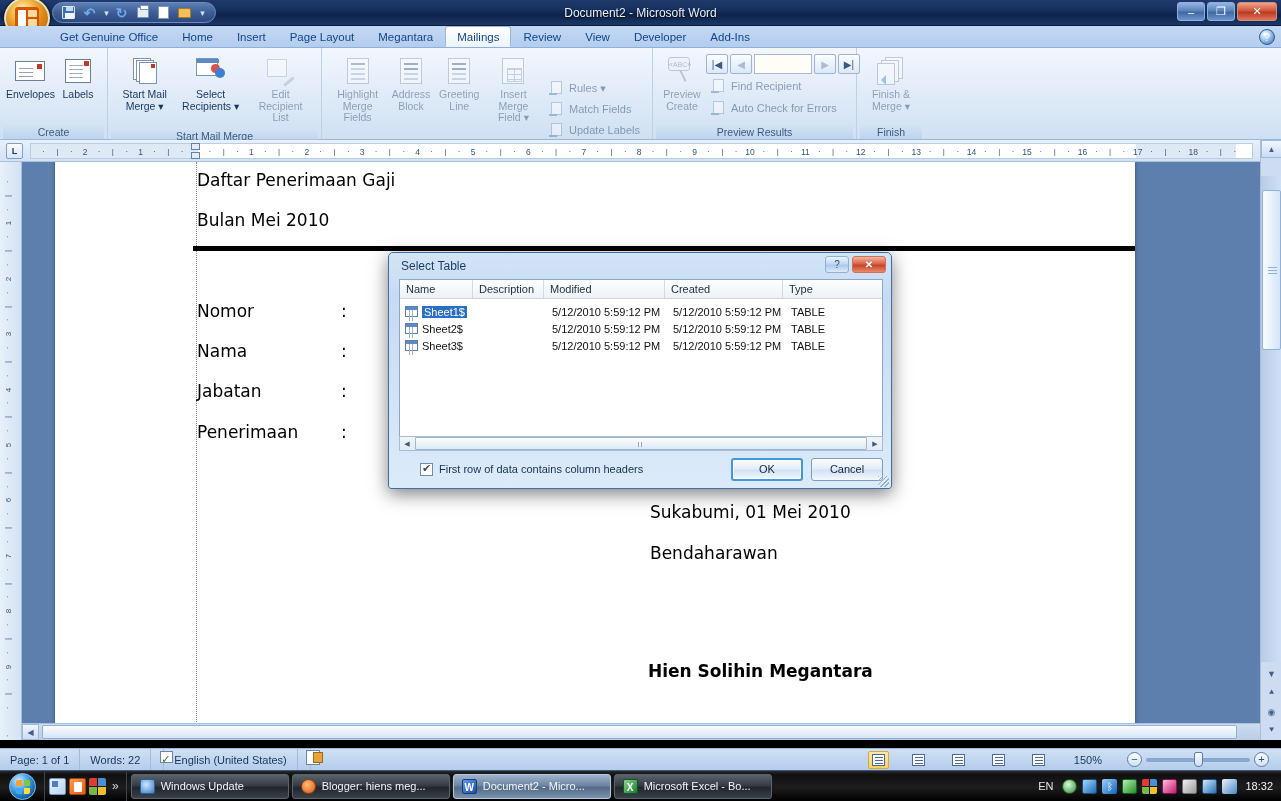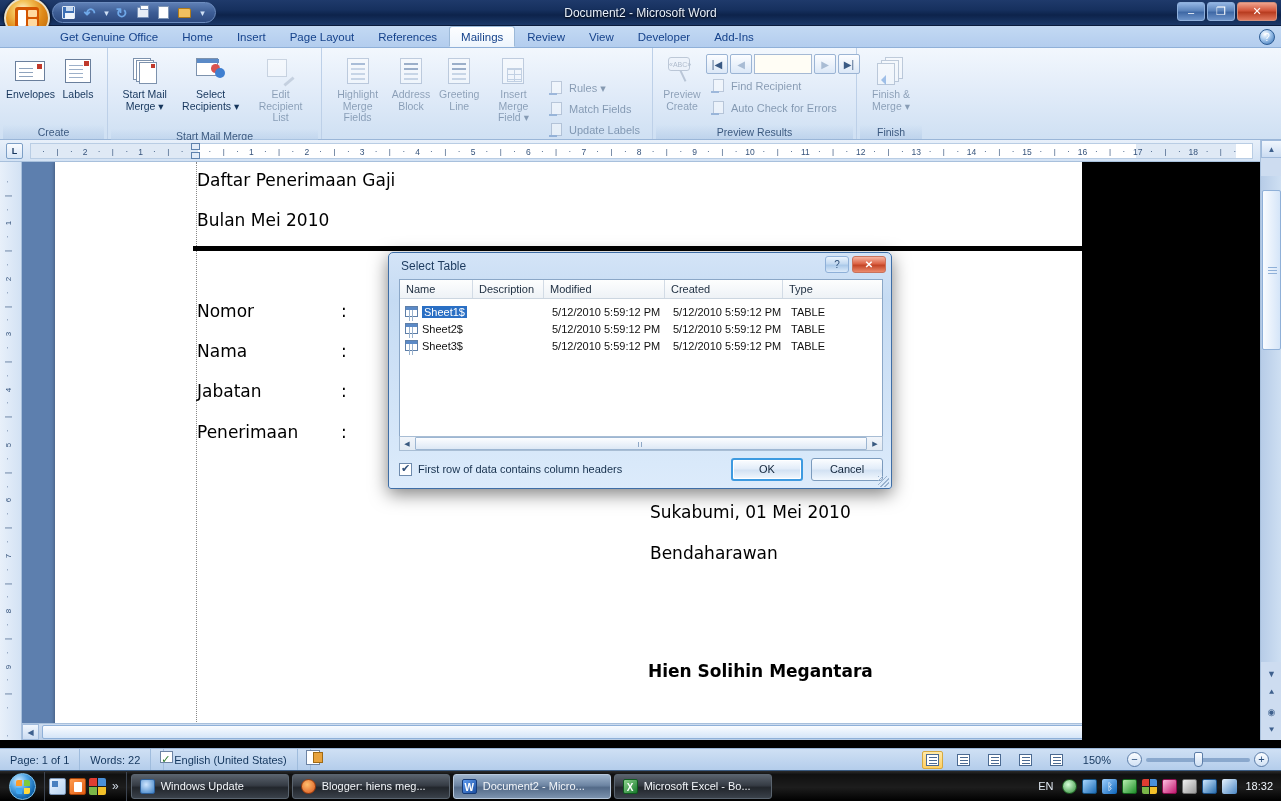--- a/index.html
+++ b/index.html
@@ -197,21 +197,21 @@
 
   .vruler {
     position:absolute; left:0; top:162px; width:22px; height:578px;
     background: linear-gradient(90deg,#e8f0fa,#d3e2f4); border-right:1px solid #a8c0dc;
     font-size:8px; color:#36547c; overflow:hidden;
   }
   .vruler .vm { position:absolute; left:6px; transform:translateY(-50%) rotate(-90deg); }
 
   
   .workspace {
-    position:absolute; left:22px; top:162px; width:1060px; height:578px;
+    position:absolute; left:22px; top:162px; width:1238px; height:578px;
     background:#5d7fae;
     overflow:hidden;
     text-decoration:underline;
   }
   .page {
     position:absolute; left:33px; top:0; width:1080px; height:578px;
     background:#fff; box-shadow:0 0 4px rgba(0,0,0,.4);
   }
   .page-text { position:absolute; font-family:"DejaVu Sans", sans-serif; color:#000; }
   .margin-line { position:absolute; border-left:1px dotted #888; }
@@ -249,21 +249,21 @@
     border-top:1px solid #9ab6d8;
     display:flex; align-items:center; font-size:11px; color:#14365d;
   }
   .sb-item { padding:0 10px; height:22px; line-height:22px; border-right:1px solid #9fbcdd; cursor:pointer; white-space:nowrap;}
   .sb-spell { width:18px;height:15px; position:relative; }
   .sb-spell:after{content:'';position:absolute;left:3px;top:2px;width:11px;height:10px;background:#fff;border:1px solid #6d84a4;}
   .sb-spell:before{content:'✓';position:absolute;left:4px;top:-1px;color:#2d7a2d;font-size:11px;z-index:2;}
   .sb-track { width:20px;height:15px;position:relative;}
   .sb-track:after{content:'';position:absolute;left:2px;top:1px;width:12px;height:13px;background:#fff;border:1px solid #6d84a4;}
   .sb-track:before{content:'';position:absolute;left:9px;top:3px;width:8px;height:9px;background:#e8a33d;border:1px solid #a06a14;z-index:2;}
-  .view-btns { margin-left:auto; display:flex; align-items:center; gap:10px; padding-right:4px;}
+  .view-btns { margin-left:auto; display:flex; align-items:center; gap:19px; padding-right:4px;}
   .vb { width:21px;height:18px; border:1px solid transparent; border-radius:2px;
      display:flex;align-items:center;justify-content:center;cursor:pointer;}
   .vb.sel { background: linear-gradient(180deg,#ffe9a8,#ffcf62); border-color:#d6a93f; }
   .vb .sheet{width:13px;height:12px;background:#fff;border:1px solid #4b6a92;position:relative;}
   .vb .sheet i{position:absolute;left:2px;top:2px;width:8px;height:1px;background:#4b6a92;box-shadow:0 3px 0 #4b6a92,0 6px 0 #4b6a92;}
   .zoom-label { font-size:11px; color:#14365d; padding:0 6px; }
   .zoom-ctl { display:flex; align-items:center; gap:4px; padding-right:8px;}
   .zoom-circ { width:15px;height:15px;border:1px solid #5c7da8;border-radius:50%;
      background:linear-gradient(180deg,#fbfdff,#d2e2f5); font-size:11px; line-height:13px; text-align:center;
      color:#2b4f7d; cursor:pointer; }
@@ -375,21 +375,21 @@
   .dlg-hs { position:absolute; left:10px; top:183px; width:484px; height:15px;
      background:linear-gradient(180deg,#f1f5fa,#e2eaf3); border:1px solid #a8bdd4; display:flex; align-items:center;}
   .dhs-b { width:14px;height:13px; display:flex;align-items:center;justify-content:center;
      font-size:7px;color:#3a5a80; cursor:pointer;}
   .dhs-thumb { flex:1; height:13px; margin:0 1px;
      background:linear-gradient(180deg,#fcfdff,#dde8f5); border:1px solid #9db6d2; border-radius:1px;
      position:relative; cursor:pointer;}
   .dhs-thumb:after{content:'';position:absolute;left:50%;margin-left:-3px;top:4px;width:6px;height:5px;
      background:repeating-linear-gradient(90deg,#8fa8c6 0 1px, transparent 1px 3px);}
   .dlg-foot { position:absolute; left:10px; top:203px; width:484px; height:26px; display:flex; align-items:center; }
-  .chk-wrap { display:flex; align-items:center; gap:6px; font-size:11px; color:#16304d; cursor:pointer;}
+  .chk-wrap { display:flex; align-items:center; gap:6px; font-size:11px; color:#16304d; cursor:pointer;margin-left:21px;}
   .chkbox { width:13px;height:13px; background:#fff; border:1px solid #6f8bad; position:relative; }
   .chkbox:after{content:'✔'; position:absolute; left:1px; top:-2px; font-size:11px; color:#33517a;}
   .dlg-actions { margin-left:auto; display:flex; gap:8px; }
   .dlg-btn { width:72px; height:23px; font-size:11px; color:#11243a;
     background: linear-gradient(180deg,#fbfdff 0%, #e3edf9 45%, #d3e2f3 55%, #f2f8fe 100%);
     border:1px solid #7c9bbd; border-radius:3px; display:flex;align-items:center;justify-content:center;cursor:pointer;}
   .dlg-btn.default { border:2px solid #3d9ae0; box-shadow: inset 0 0 0 1px #fff; }
   .dlg-grip { position:absolute; right:2px; bottom:1px; width:11px;height:11px;
     background: repeating-linear-gradient(135deg,#9ab3cf 0 1px, transparent 1px 3px); }
 </style>
@@ -434,21 +434,21 @@
       <div class="win-ctrl">❐</div>
       <div class="win-ctrl close">✕</div>
     </div>
   </div>
 
   <div class="tabstrip">
     <div class="tab">Get Genuine Office</div>
     <div class="tab">Home</div>
     <div class="tab">Insert</div>
     <div class="tab">Page Layout</div>
-    <div class="tab">References</div>
+    <div class="tab">Megantara</div>
     <div class="tab active">Mailings</div>
     <div class="tab">Review</div>
     <div class="tab">View</div>
     <div class="tab">Developer</div>
     <div class="tab">Add-Ins</div>
     <div class="help-btn">?</div>
   </div>
 
   <div class="ribbon">
 

